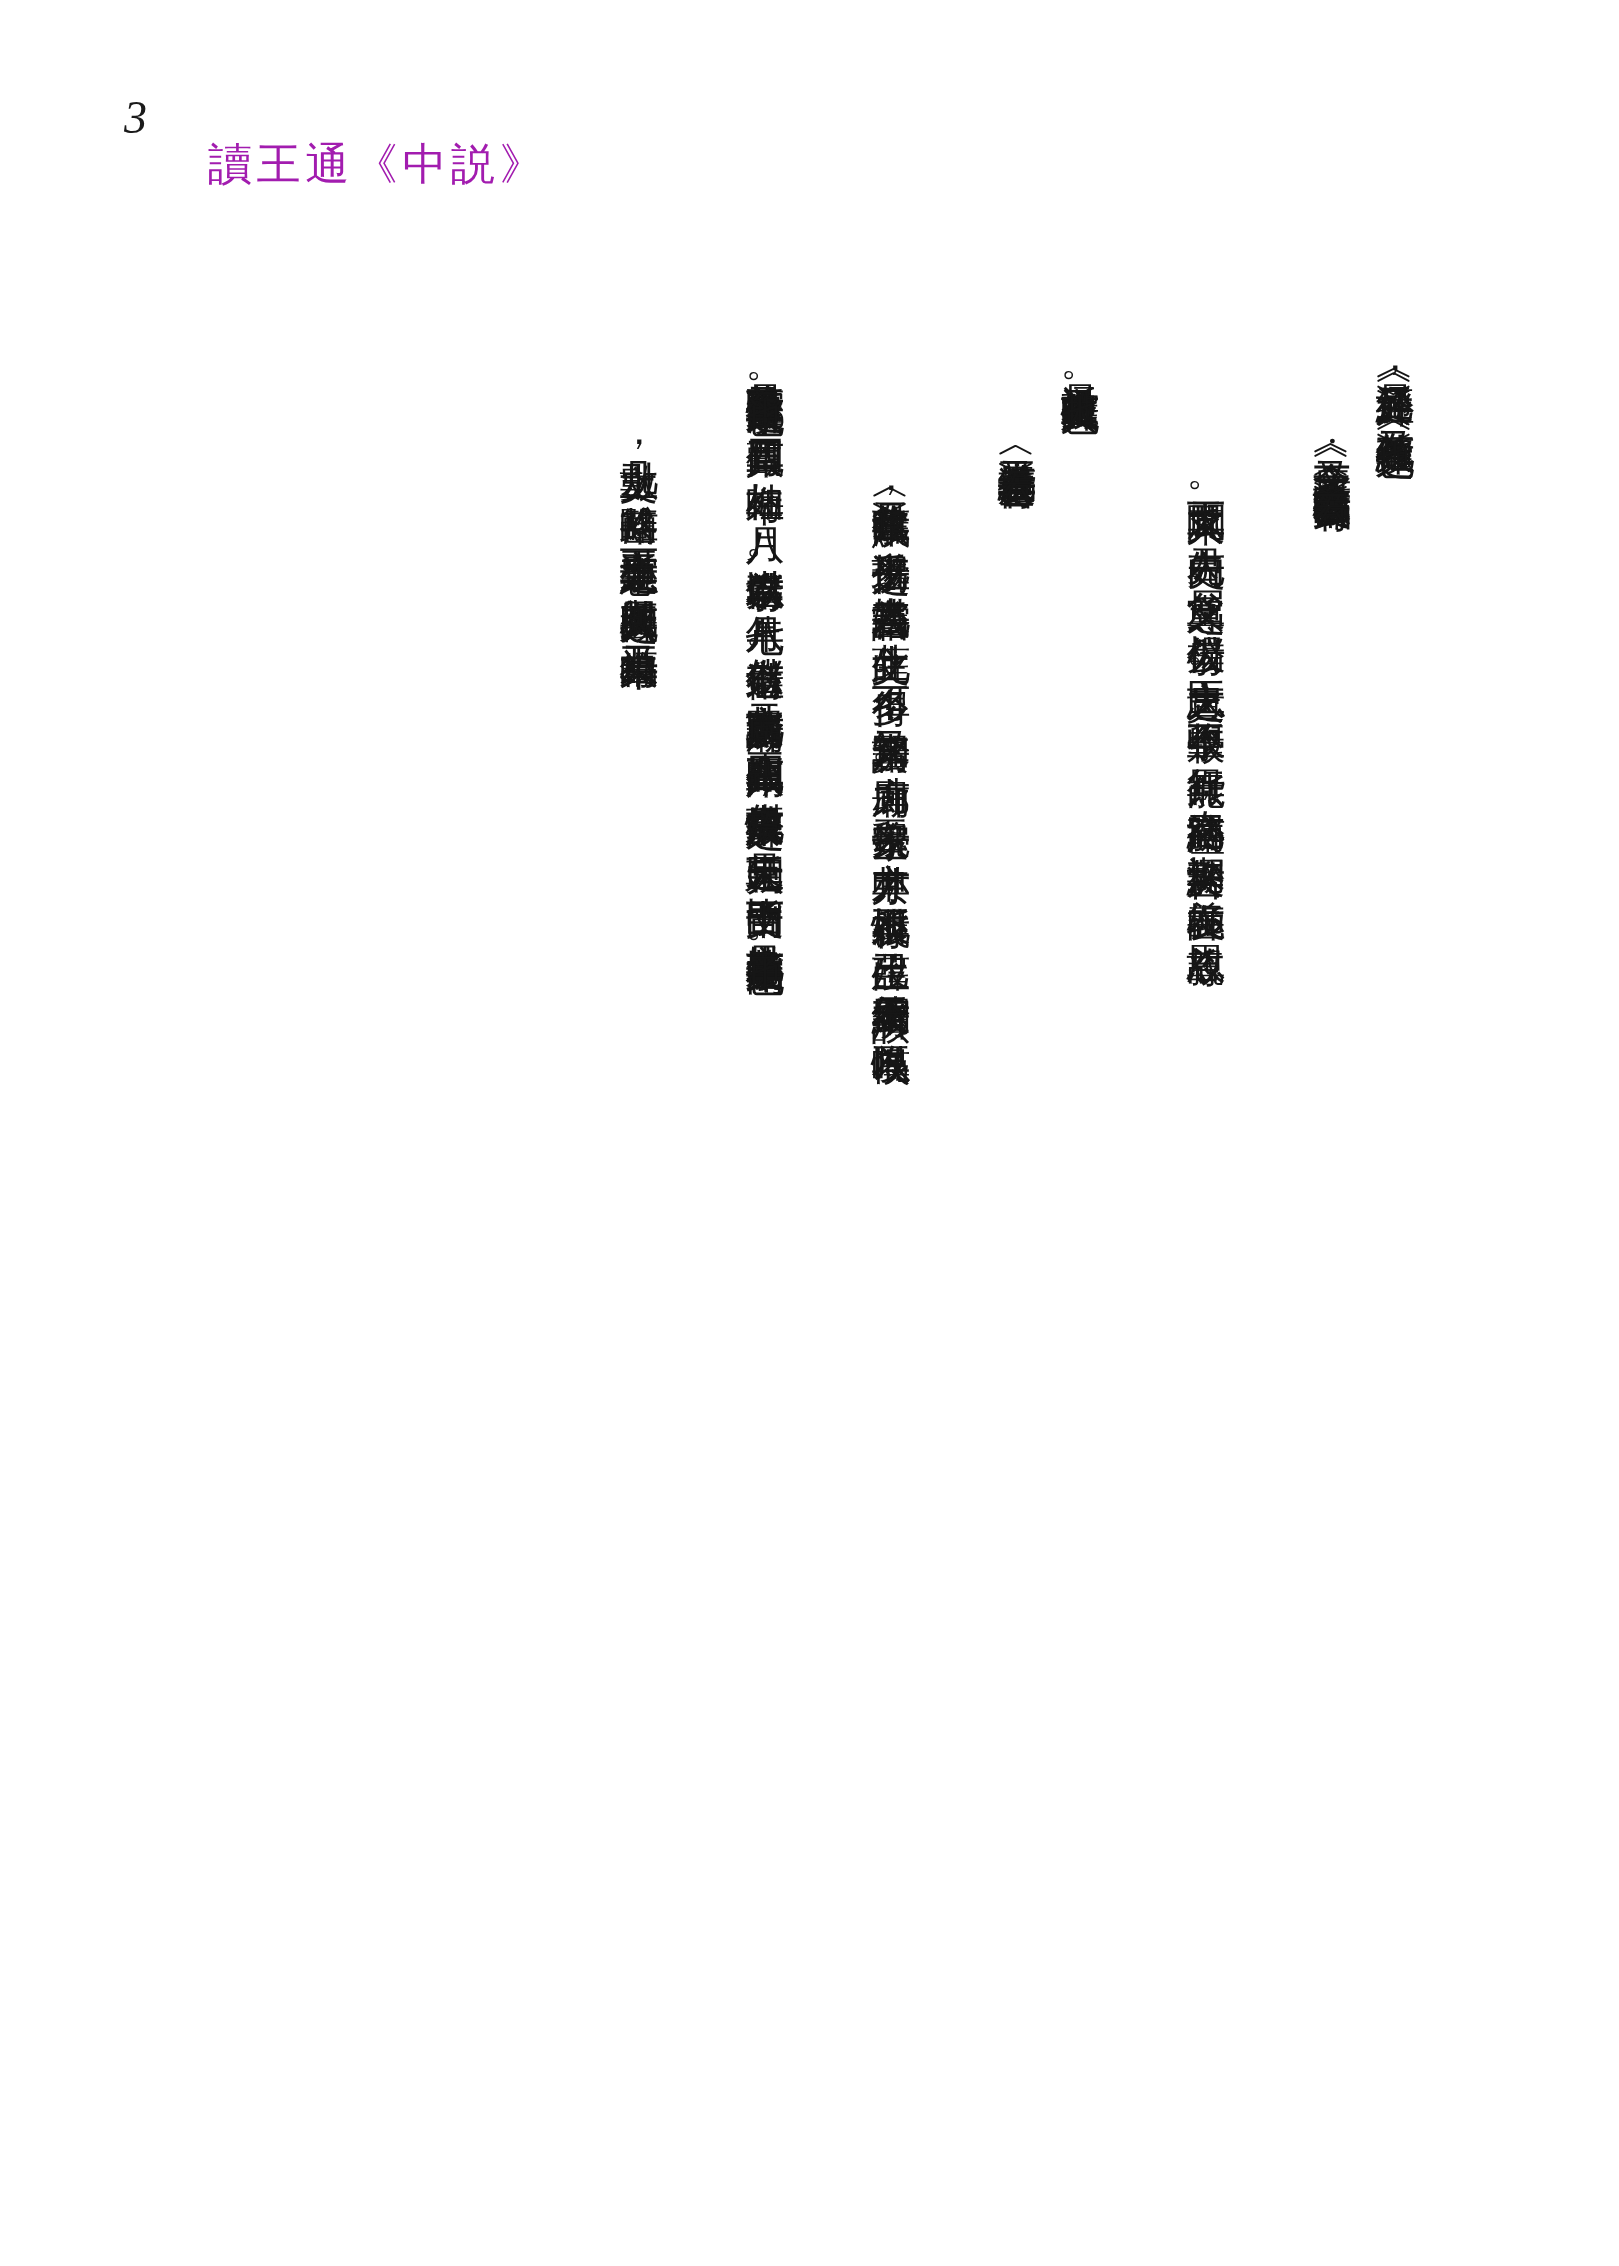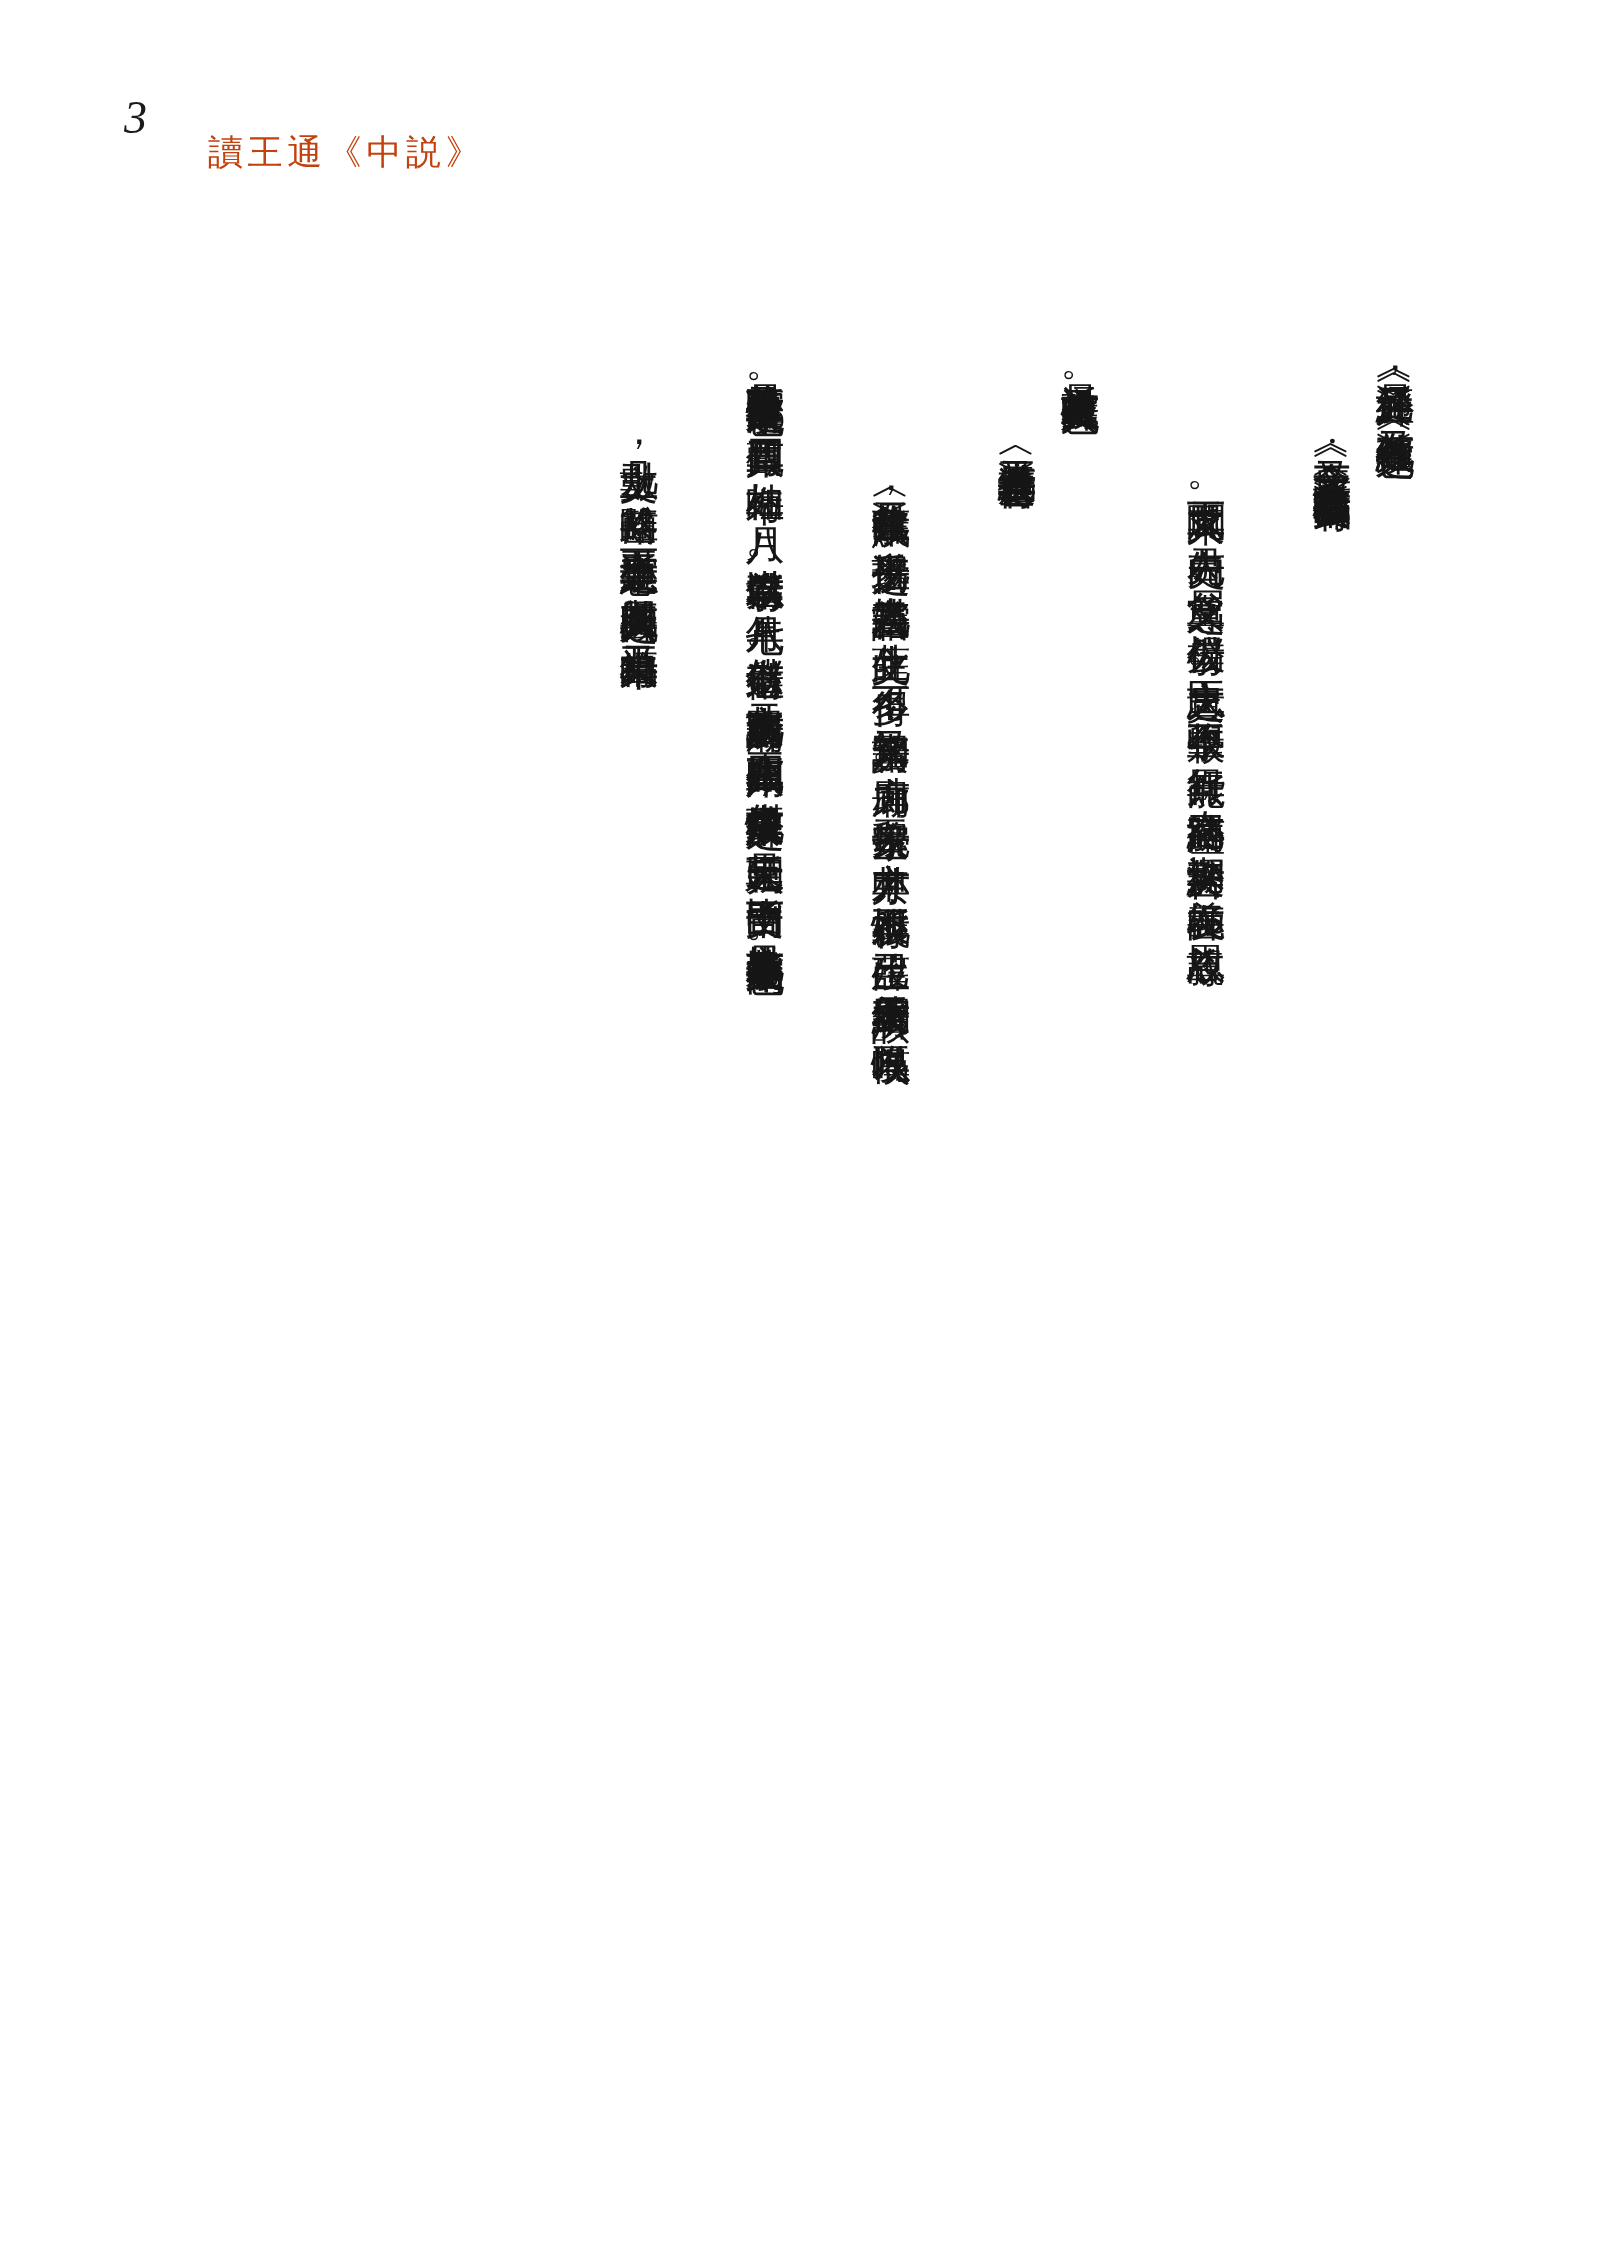--- a/index.html
+++ b/index.html
@@ -21,25 +21,25 @@
     left: 124px;
     top: 95px;
     font-size: 46px;
     font-style: italic;
     line-height: 1;
     color: #1a1a1a;
   }
   .running-title {
     position: absolute;
     left: 208px;
-    top: 132px;
-    font-size: 35px;
+    top: 139px;
+    font-size: 44px;
     letter-spacing: 4.6px;
     line-height: 1.2;
-    color: #c2410c;
+    color: #a21caf;
   }
   .vtext {
     position: absolute;
     top: 353px;
     right: 192px;
     width: 1248px;
     height: 1736px;
     writing-mode: vertical-rl;
     -webkit-writing-mode: vertical-rl;
     text-orientation: mixed;

